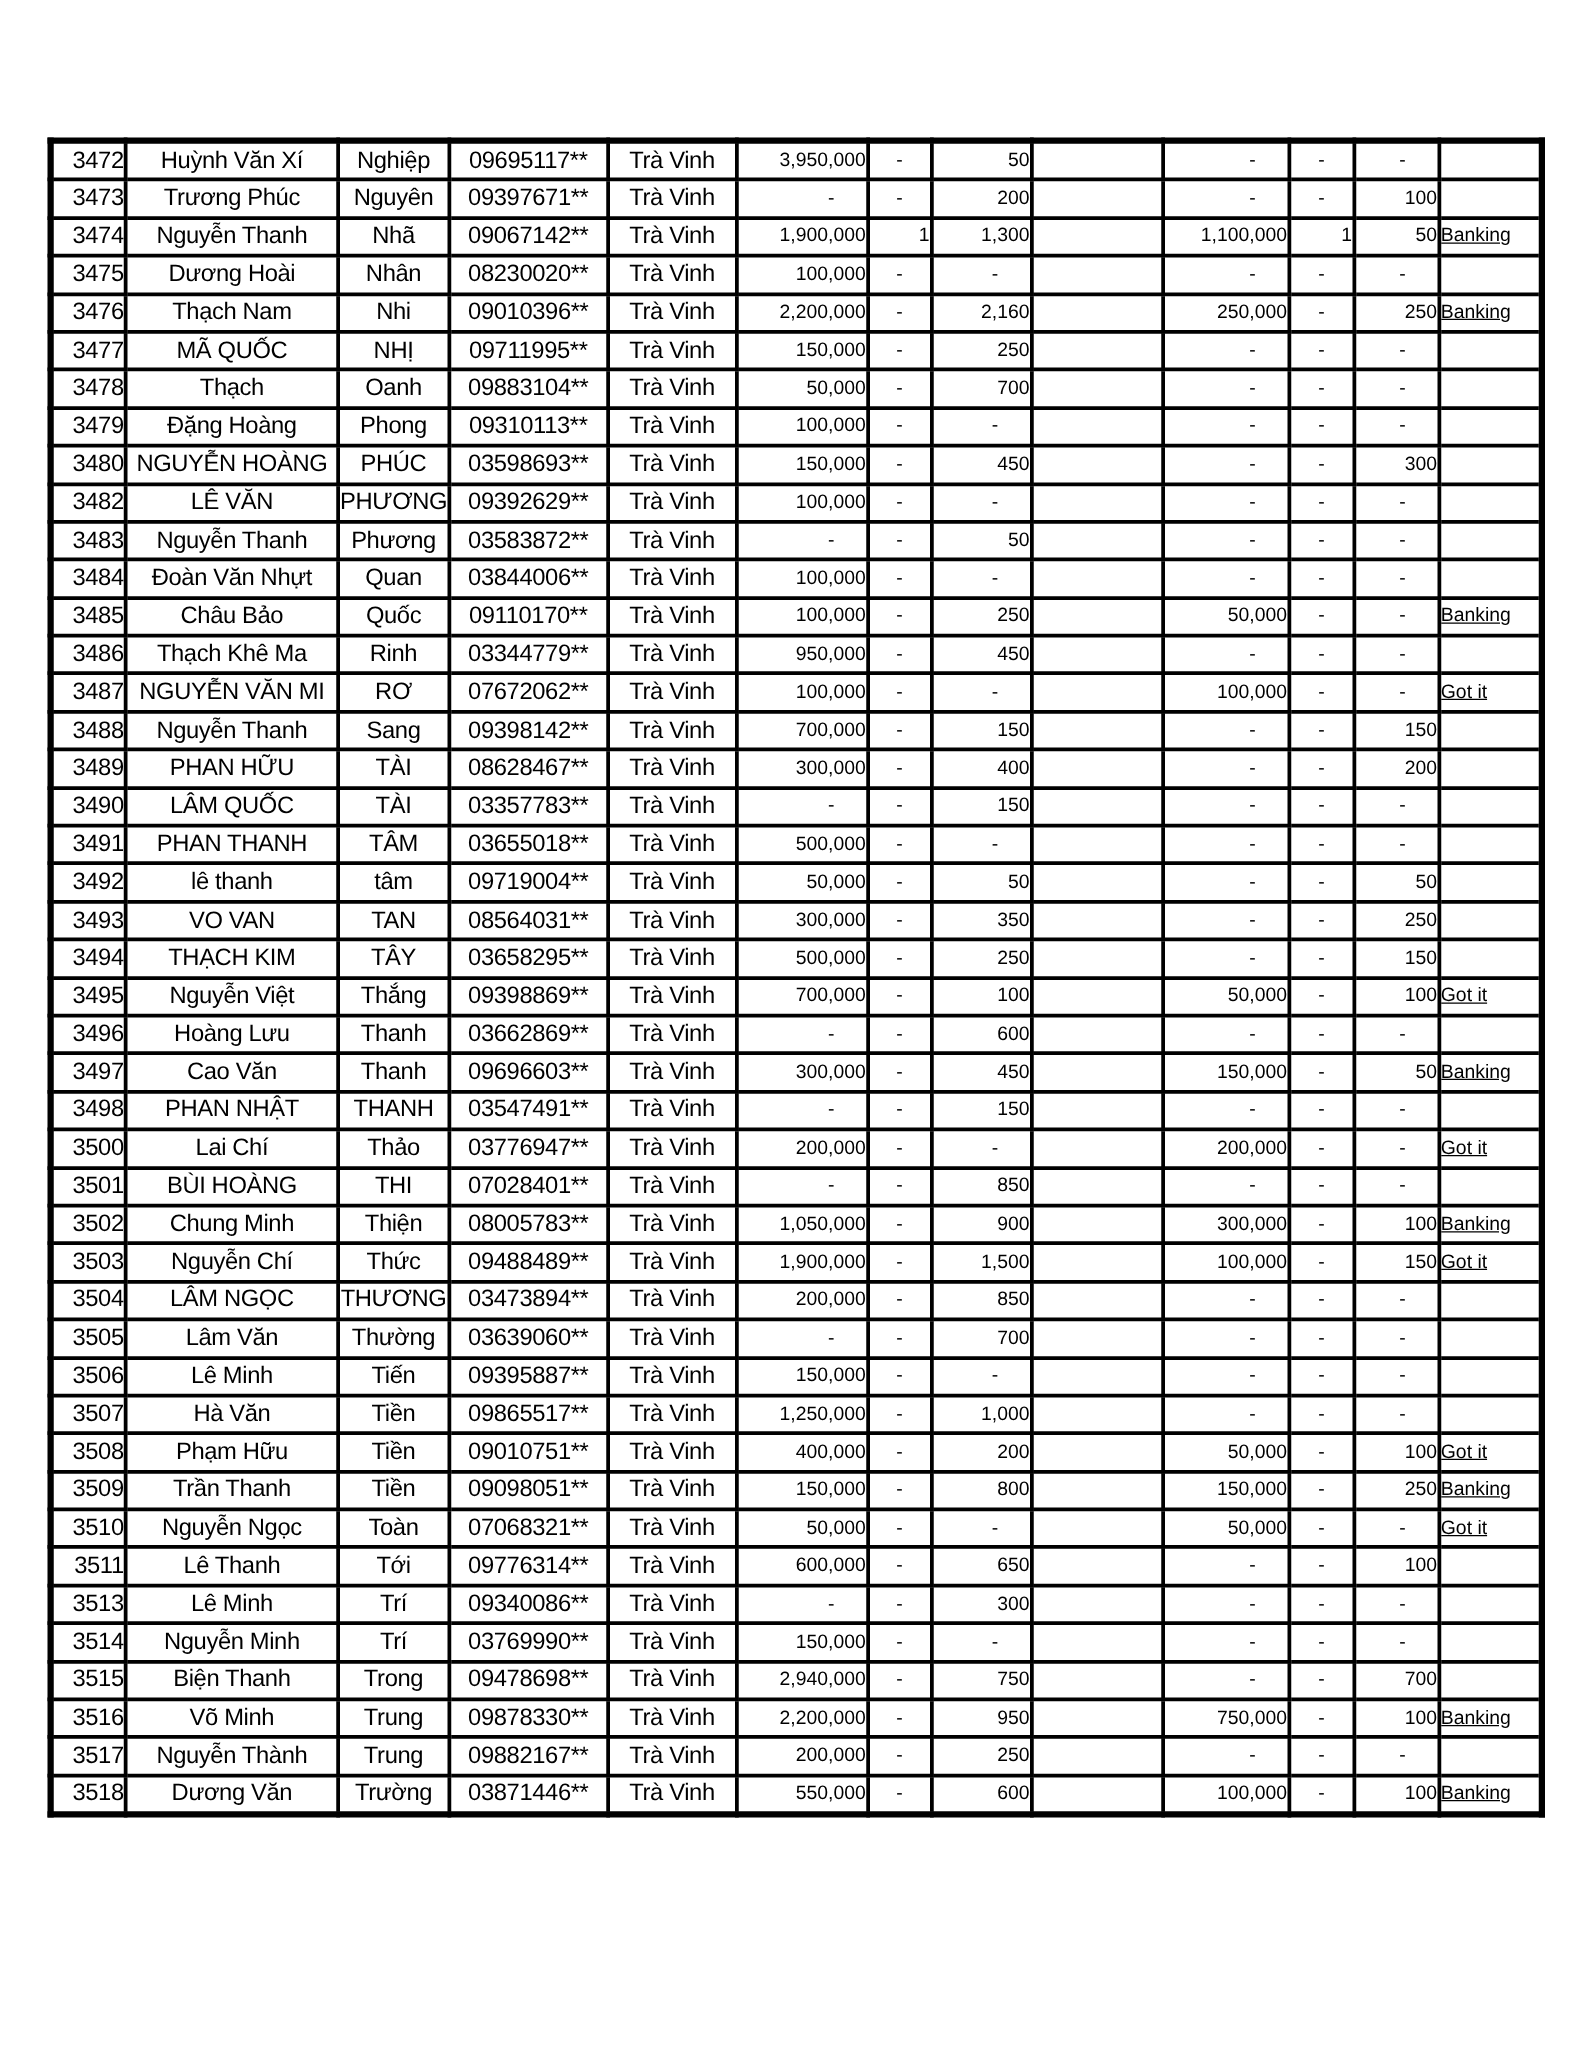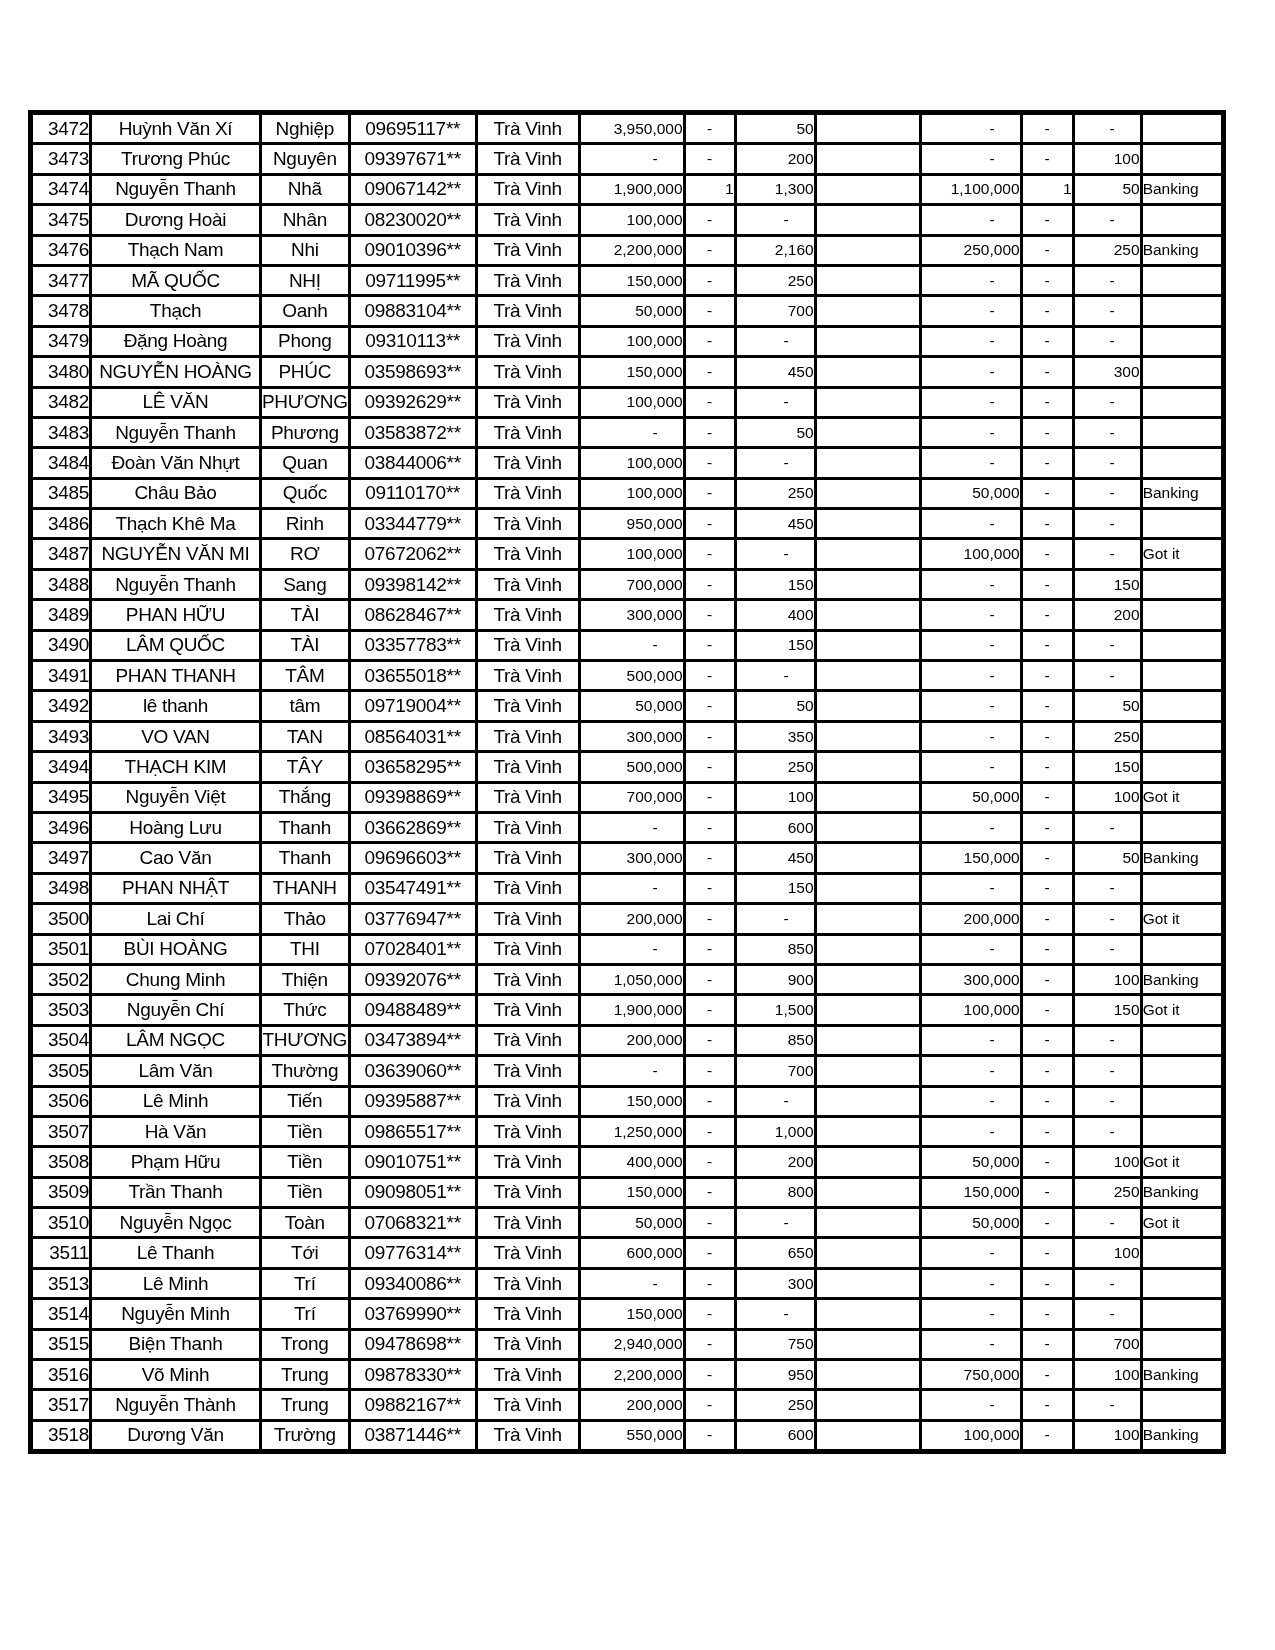--- a/index.html
+++ b/index.html
@@ -5,42 +5,42 @@
   html,body { margin:0; padding:0; }
   body {
     width:1275px; height:1650px;
     background:#ffffff;
     font-family:"Liberation Sans", sans-serif;
     color:#000;
     position:relative;
   }
   .page { width:1275px; height:1650px; position:relative; }
   table.ledger {
-    position:absolute; left:28px; top:110px;
+    position:absolute; left:38px; top:110px;
     border-collapse:collapse;
     table-layout:fixed;
     border:5px solid #000;
   }
   table.ledger td {
     border:3px solid #000;
     height:27.4px;
     padding:0;
     overflow:hidden;
     white-space:nowrap;
     vertical-align:middle;
   }
   .t-lg { font-size:19px; letter-spacing:-0.3px; }
   .t-sm { font-size:15.5px; }
   .center { text-align:center; }
   .c-id     { text-align:right; padding-right:3px; }
   .c-amt    { text-align:right; padding-right:9px; }
   .c-amt.dash { padding-right:25px; }
   .c-small  { text-align:right; padding-right:8px; }
   .c-small.dash { text-align:center; padding-right:0; }
-  .c-status { text-align:left; padding-left:4px; }
+  .c-status { text-align:left; padding-left:4px;text-decoration:underline; }
   .bR { border-right-width:5px; }
 </style>
 </head>
 <body>
 
 <div class="page">
   <table class="ledger">
     <colgroup>
       <col style="width:60px">
       <col style="width:170px">
@@ -474,21 +474,21 @@
           <td class="c-blank bR"></td>
           <td class="c-amt t-sm dash">-</td>
           <td class="c-small t-sm dash">-</td>
           <td class="c-amt t-sm dash">-</td>
           <td class="c-status t-sm"></td>
         </tr>
         <tr>
           <td class="c-id t-lg">3502</td>
           <td class="c-name t-lg center">Chung Minh</td>
           <td class="c-first t-lg center">Thiện</td>
-          <td class="c-phone t-lg center">09392076**</td>
+          <td class="c-phone t-lg center">08005783**</td>
           <td class="c-prov t-lg center bR">Trà Vinh</td>
           <td class="c-amt t-sm">1,050,000</td>
           <td class="c-small t-sm dash">-</td>
           <td class="c-amt t-sm">900</td>
           <td class="c-blank bR"></td>
           <td class="c-amt t-sm">300,000</td>
           <td class="c-small t-sm dash">-</td>
           <td class="c-amt t-sm">100</td>
           <td class="c-status t-sm">Banking</td>
         </tr>

